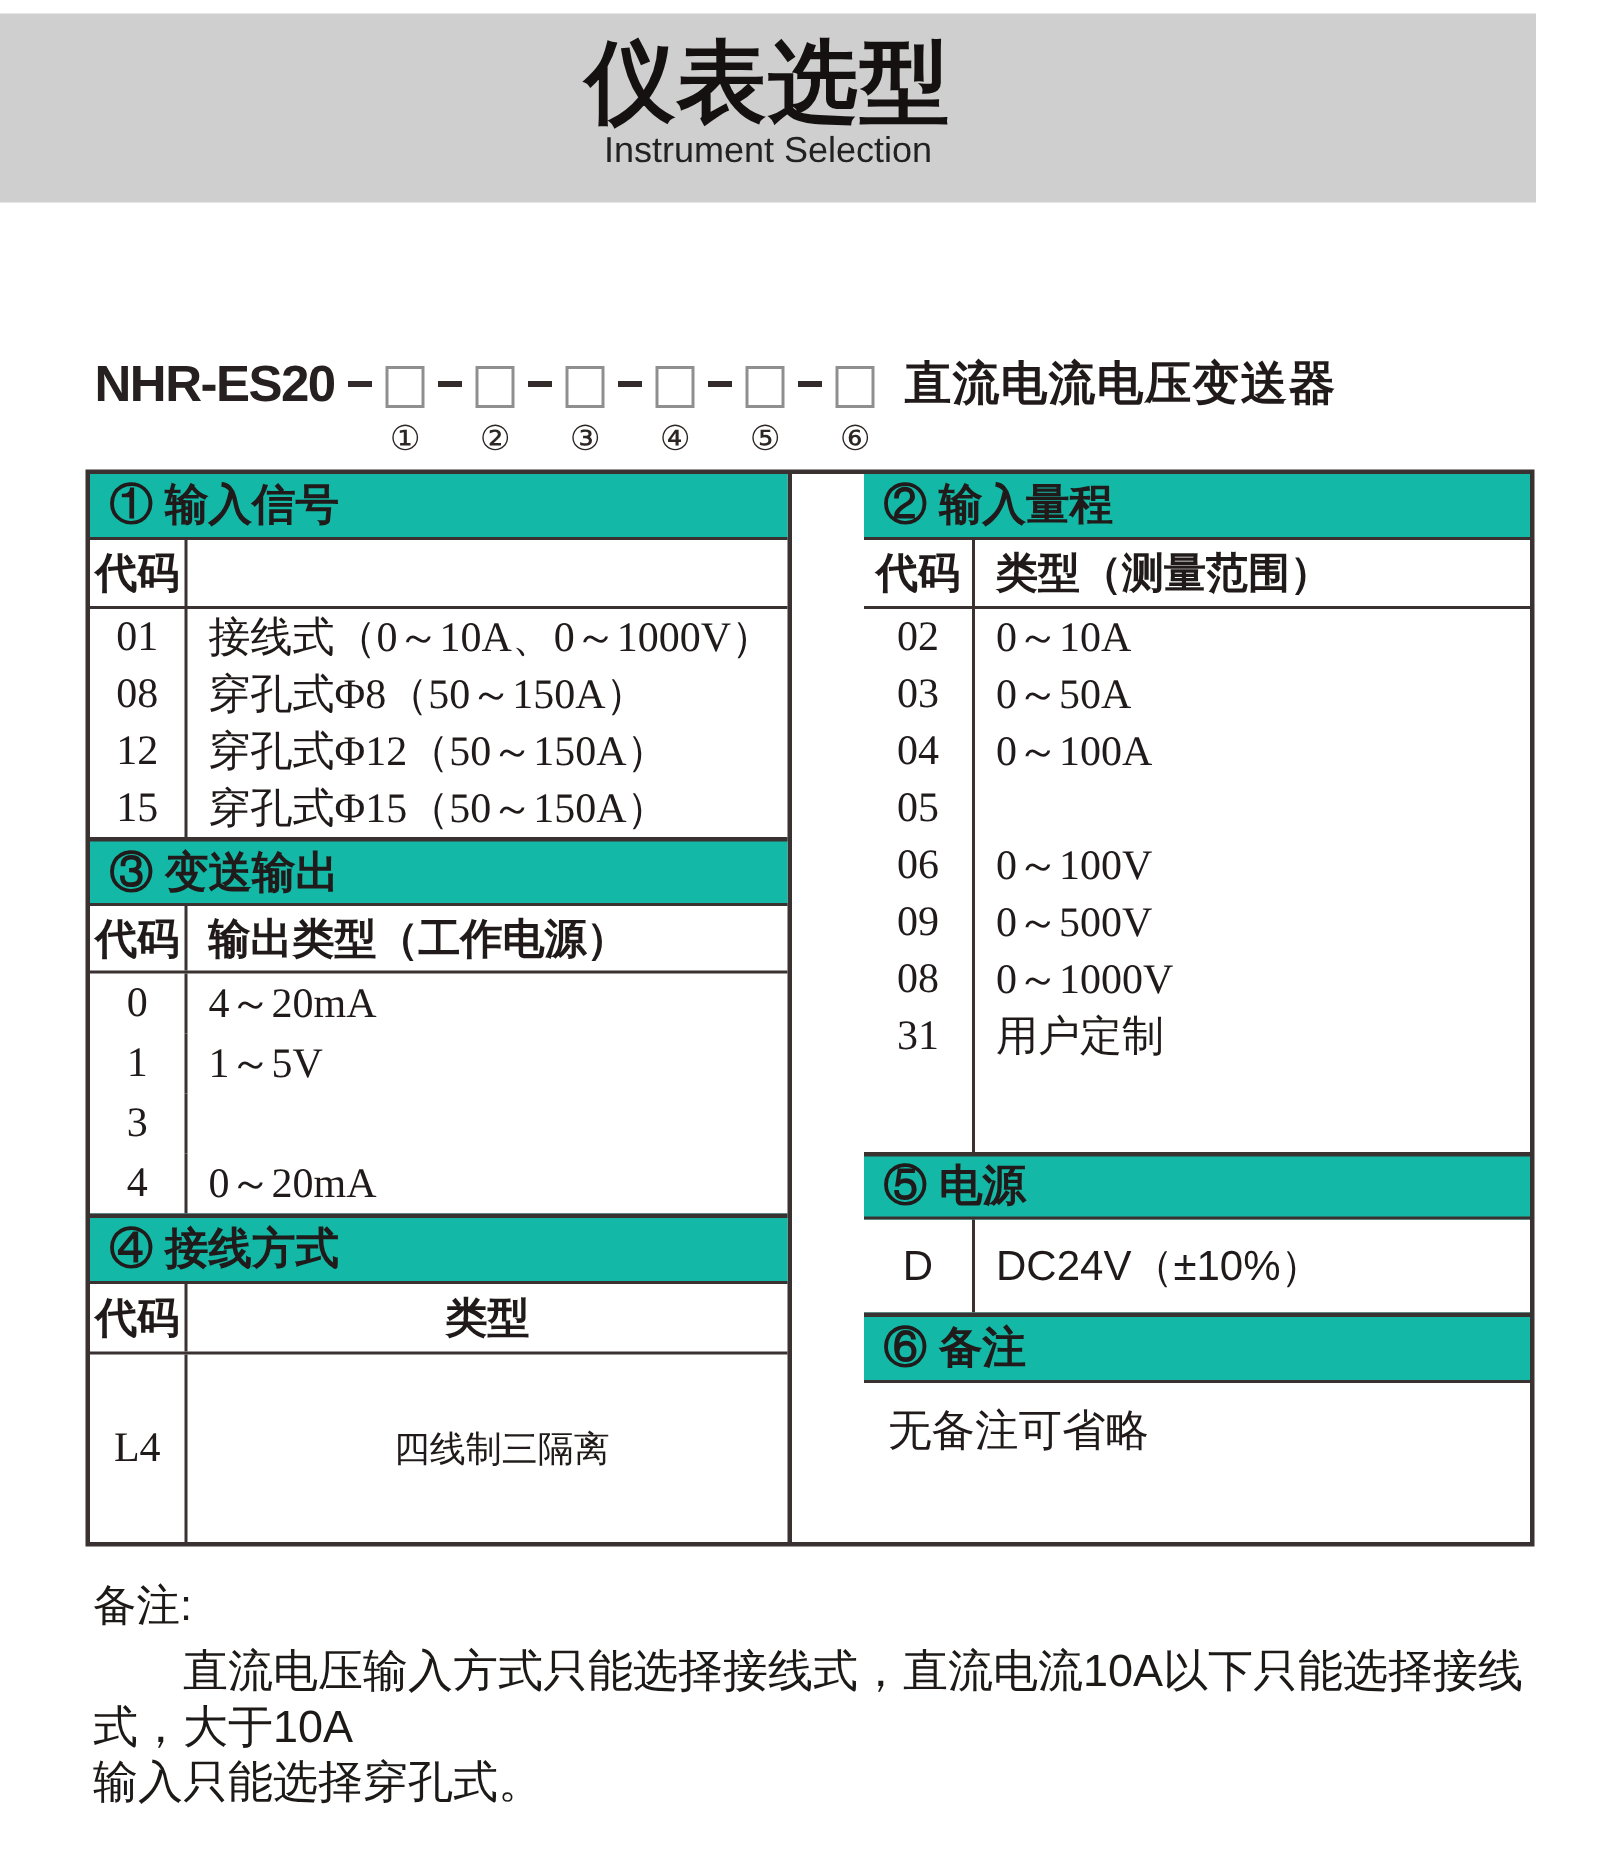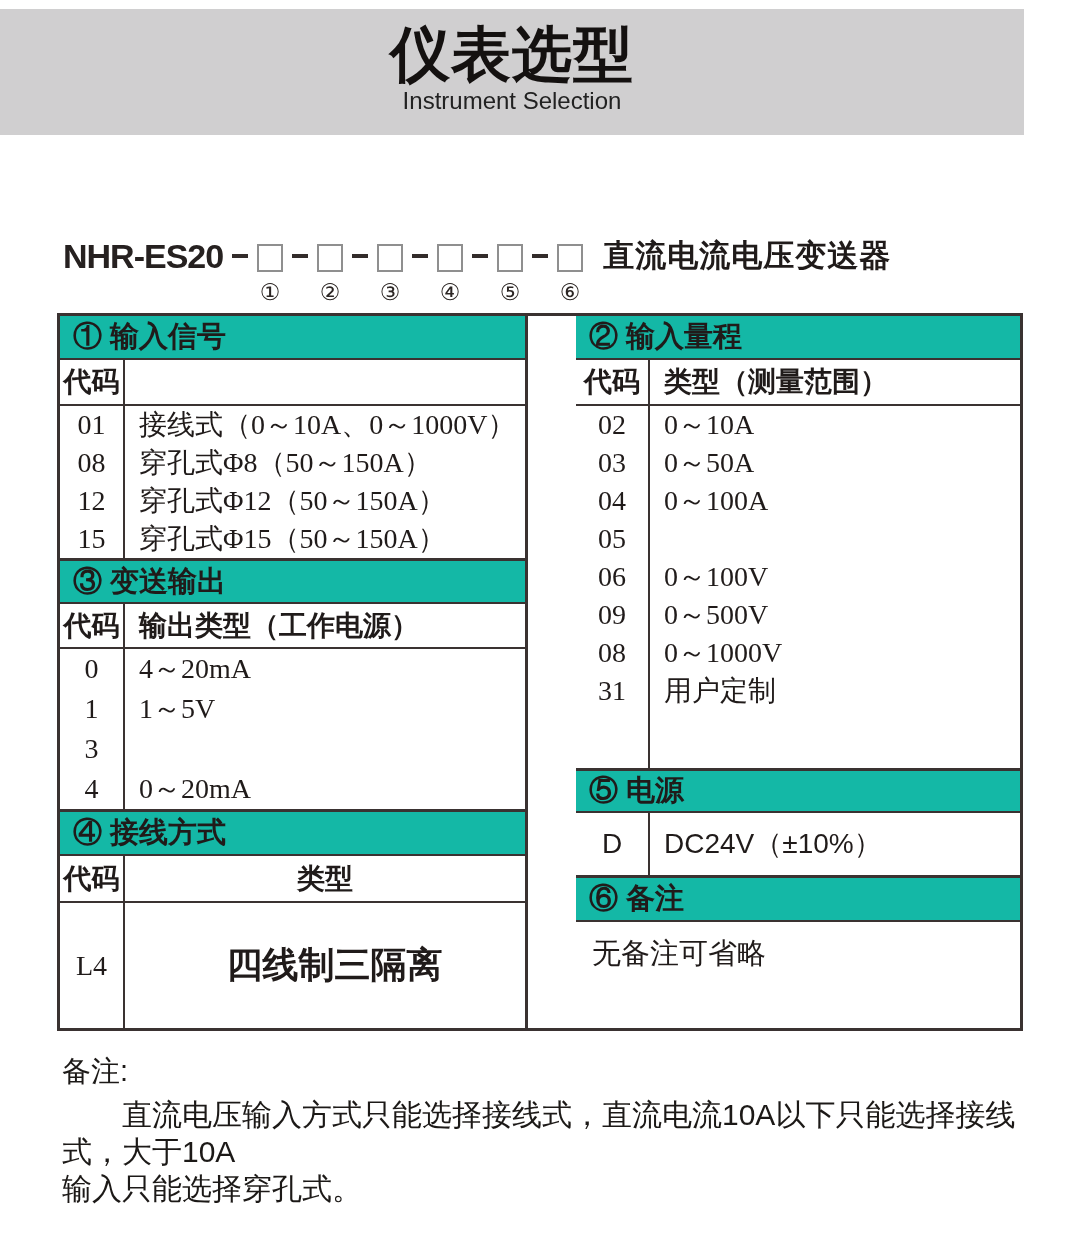--- a/index.html
+++ b/index.html
@@ -90,21 +90,21 @@
   .body1   { flex: 1; }
   .body1 .row { height: 38px; }
   .h-band3 { height: 46px; }
   .h-hdr3  { height: 45px; }
   .body3   { height: 160px; }
   .body3 .row { height: 40px; }
   .h-band4 { height: 47px; }
   .h-hdr4  { height: 47px; }
   .body4   { flex: 1; }
   .body4 .row { flex: 1; }
-  .body4 .cell.type { font-weight: bold; font-size: 36px; padding-left: 19px; }
+  .body4 .cell.type { font-weight: normal; font-size: 24px; padding-left: 19px; }
 
   .h-band2 { height: 44px; }
   .h-hdr2  { height: 46px; }
   .body2   { flex: 1; }
   .body2 .row { height: 38px; }
   .h-band5 { height: 45px; }
   .body5   { height: 62px; }
   .body5 .row { height: 62px; }
   .body5 .cell { font-family: "Liberation Sans", sans-serif; font-size: 28px; }
   .h-band6 { height: 47px; }

